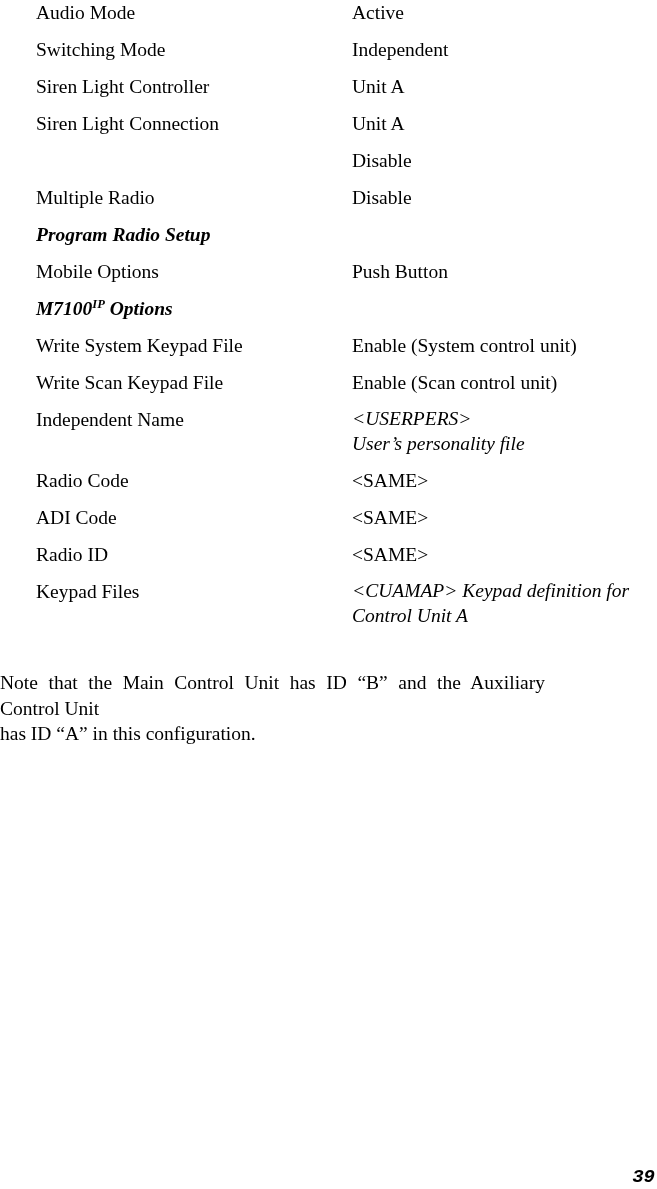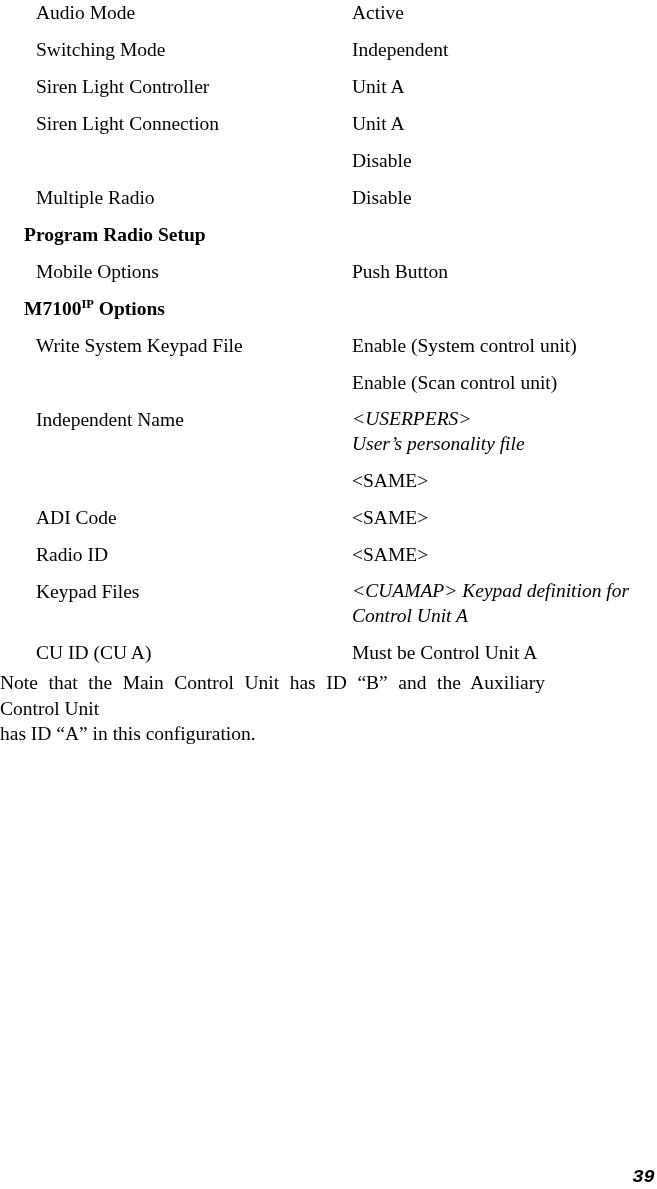--- a/index.html
+++ b/index.html
@@ -74,26 +74,27 @@
   }
 
   
   .heading {
     position: relative;
     padding-left: 36px;
     min-height: 37px;
   }
   .heading .heading-text {
     position: absolute;
-    left: 24px;
+    left: 36px;
     top: 0;
     font-size: 19.5px;
     line-height: 37px;
     font-weight: bold;
     white-space: nowrap;
+    font-style: italic;
   }
   .heading .sup {
     font-size: 12.5px;
     font-weight: bold;
     vertical-align: super;
     line-height: 0;
   }
 
   
   .note {
@@ -165,49 +166,47 @@
 
     <div class="heading">
       <span class="heading-text"><span>M7100</span><span class="sup">IP</span><span> Options</span></span>
     </div>
 
     <div class="row">
       <span class="label">Write System Keypad File</span>
       <span class="value">Enable (System control unit)</span>
     </div>
     <div class="row">
+      <span class="label">Write Scan Keypad File</span>
       <span class="value">Enable (Scan control unit)</span>
     </div>
 
     <div class="row wrap">
       <span class="label">Independent Name</span>
       <span class="value"><span>&lt;USERPERS&gt;</span><br><span>User’s personality file</span></span>
     </div>
 
     <div class="row">
+      <span class="label">Radio Code</span>
       <span class="value">&lt;SAME&gt;</span>
     </div>
     <div class="row">
       <span class="label">ADI Code</span>
       <span class="value">&lt;SAME&gt;</span>
     </div>
     <div class="row">
       <span class="label">Radio ID</span>
       <span class="value">&lt;SAME&gt;</span>
     </div>
 
     <div class="row wrap">
       <span class="label">Keypad Files</span>
       <span class="value">&lt;CUAMAP&gt; Keypad definition for Control Unit A</span>
     </div>
 
-    <div class="row">
-      <span class="label">CU ID (CU A)</span>
-      <span class="value">Must be Control Unit A</span>
-    </div>
 
   </div>
 
   <div class="note">
     <span>Note that the Main Control Unit has ID “B” and the Auxiliary Control Unit</span>
     <span>has ID “A” in this configuration.</span>
   </div>
 
   <div class="page-number">39</div>
 

